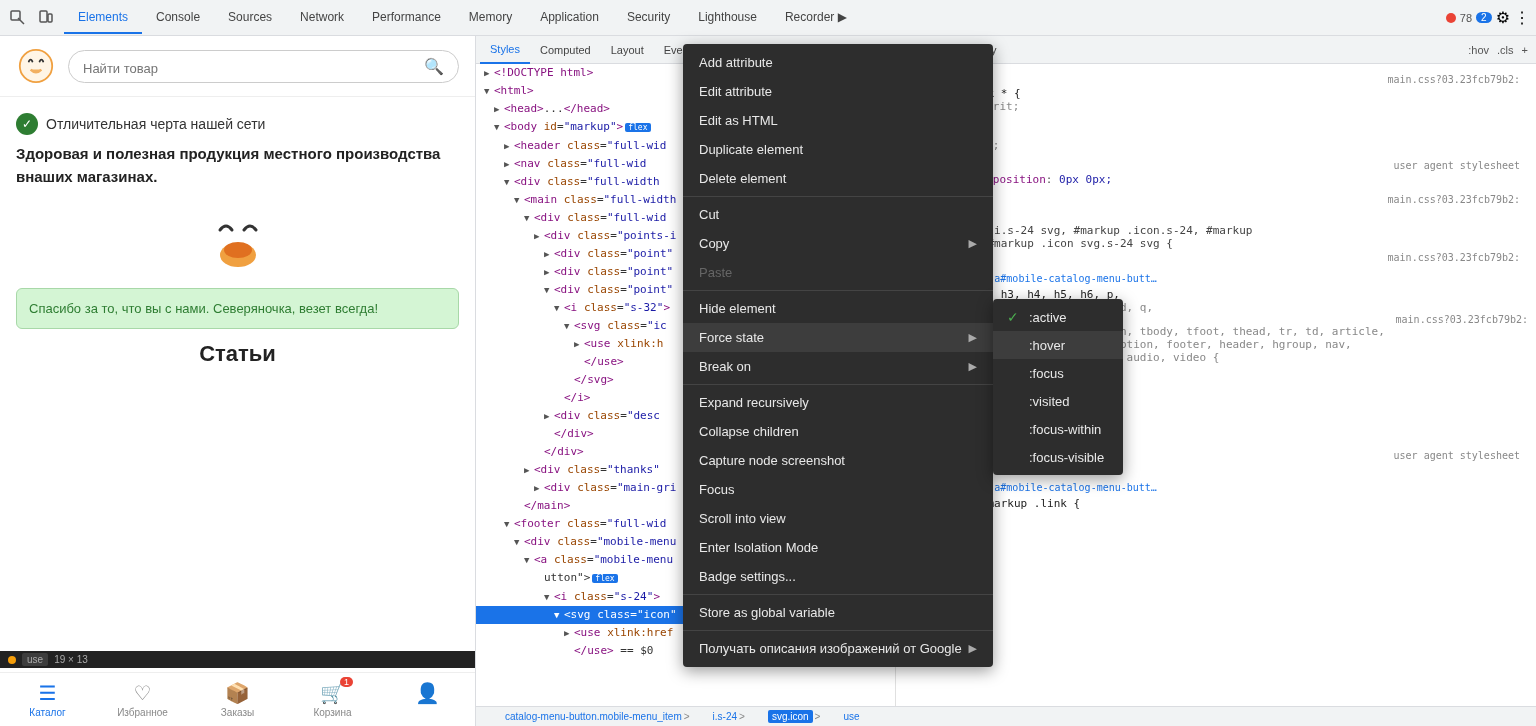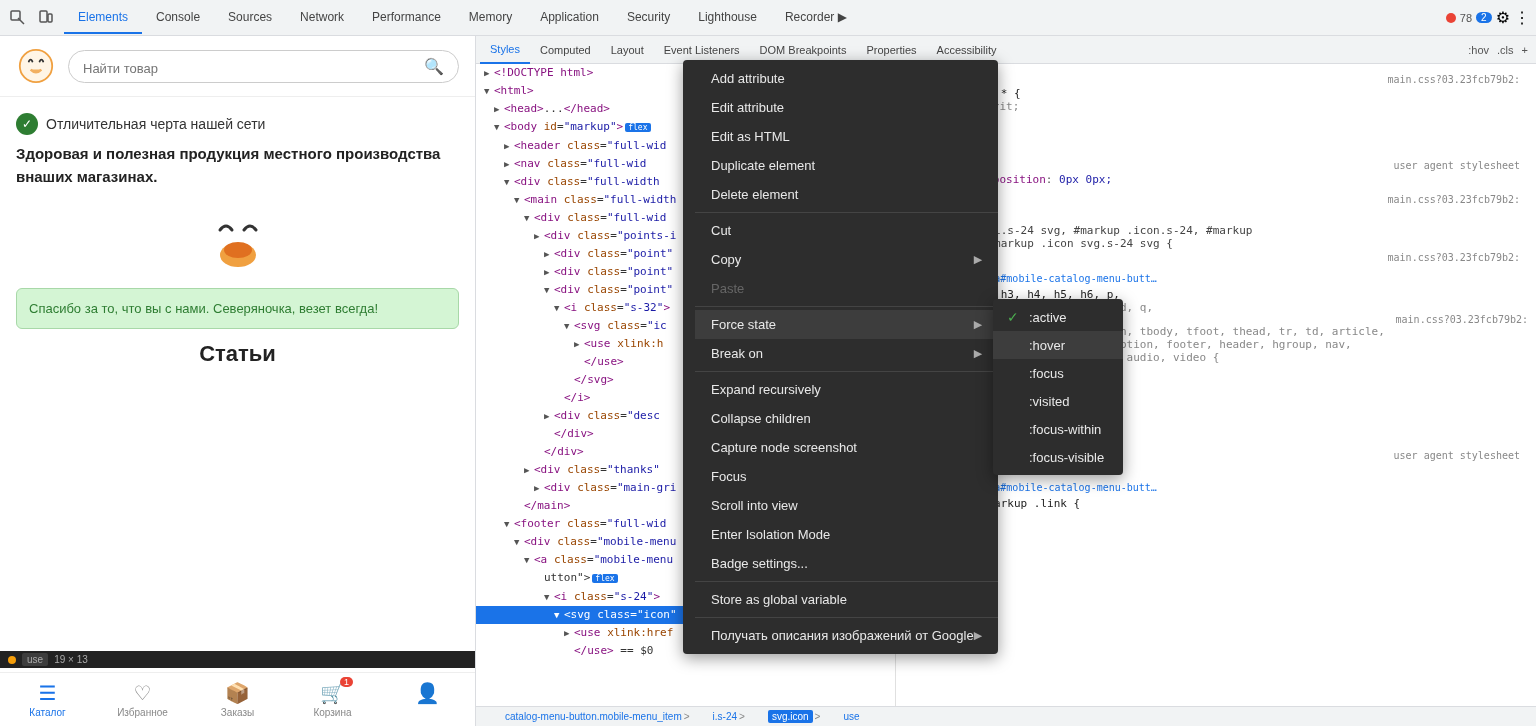--- a/index.html
+++ b/index.html
@@ -403,21 +403,21 @@
       <span class="breadcrumb-item">catalog-menu-button.mobile-menu_item</span>
       <span class="breadcrumb-sep"> &gt; </span>
       <span class="breadcrumb-item">i.s-24</span>
       <span class="breadcrumb-sep"> &gt; </span>
       <span class="breadcrumb-item selected">svg.icon</span>
       <span class="breadcrumb-sep"> &gt; </span>
       <span class="breadcrumb-item">use</span>
     </div>
   </div>
 
-  <div class="context-menu" style="position:fixed;top:60px;left:683px;z-index:1000;padding-left:12px;">
+  <div class="context-menu" style="position:fixed;top:44px;left:683px;z-index:1000;">
     <div class="menu-item">
       <span>Add attribute</span>
     </div>
     <div class="menu-item">
       <span>Edit attribute</span>
     </div>
     <div class="menu-item">
       <span>Edit as HTML</span>
     </div>
     <div class="menu-item">
@@ -431,20 +431,23 @@
       <span>Cut</span>
     </div>
     <div class="menu-item">
       <span>Copy</span>
       <span class="menu-arrow">▶</span>
     </div>
     <div class="menu-item disabled">
       <span>Paste</span>
     </div>
     <div class="menu-divider"></div>
+    <div class="menu-item">
+      <span>Hide element</span>
+    </div>
     <div class="menu-item" style="background:#3d3d3d;">
       <span>Force state</span>
       <span class="menu-arrow">▶</span>
     </div>
     <div class="menu-item">
       <span>Break on</span>
       <span class="menu-arrow">▶</span>
     </div>
     <div class="menu-divider"></div>
     <div class="menu-item">

